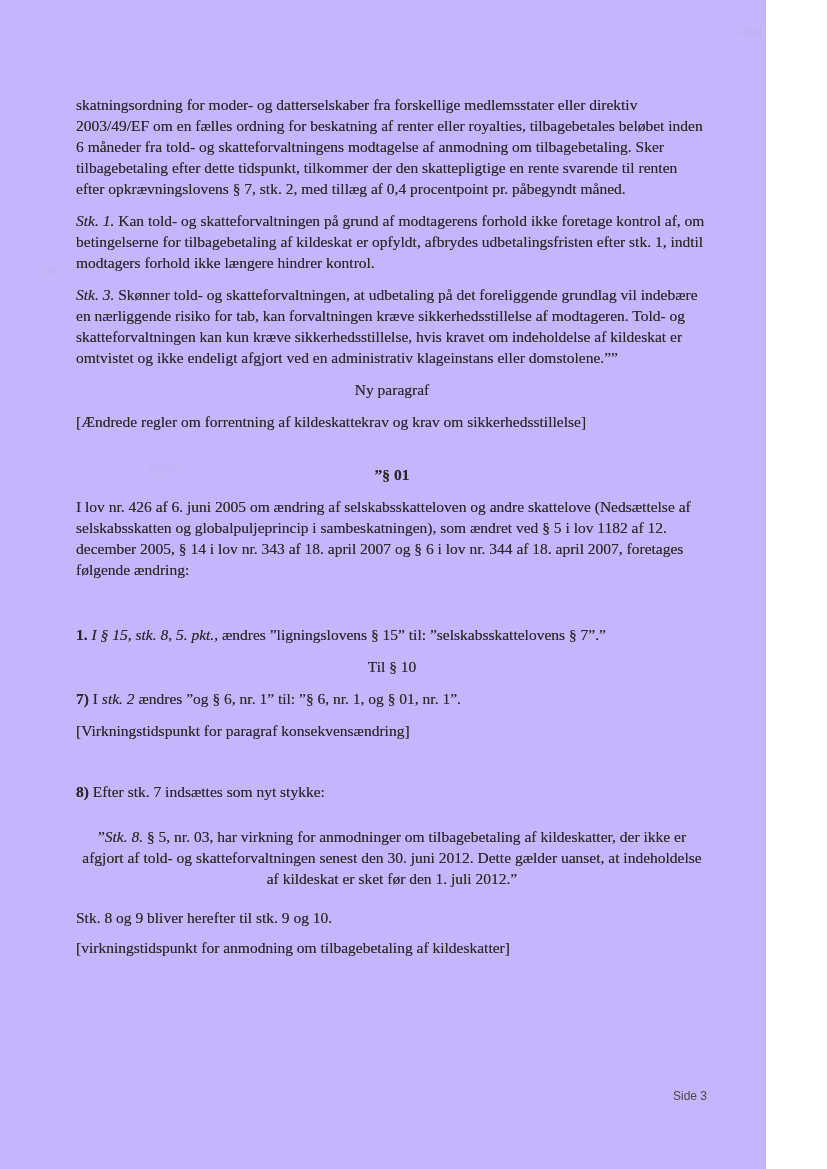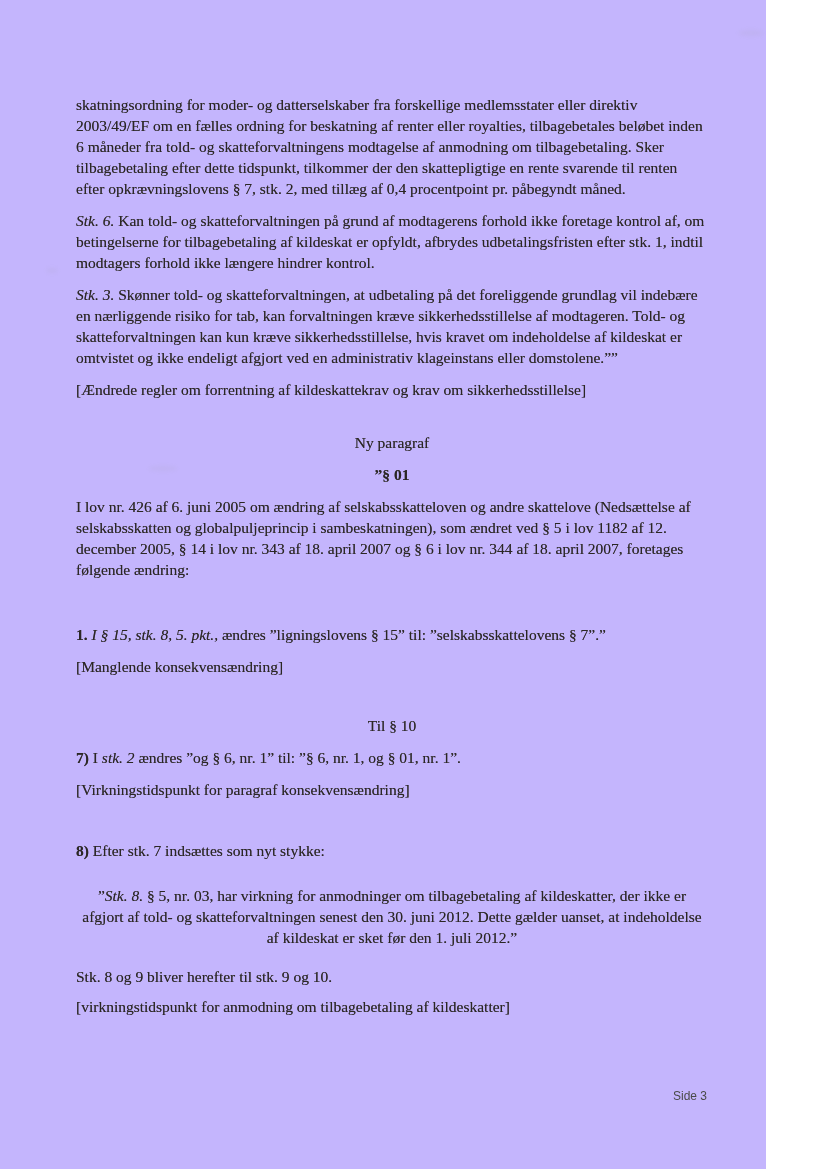--- a/index.html
+++ b/index.html
@@ -68,51 +68,48 @@
   <div class="smudge s3"></div>
   <div class="smudge s4"></div>
 
   <div class="text-col">
 
     <p class="para">
       <span>skatningsordning for moder- og datterselskaber fra forskellige medlemsstater eller direktiv 2003/49/EF om en fælles ordning for beskatning af renter eller royalties, tilbagebetales beløbet inden 6 måneder fra told- og skatteforvaltningens modtagelse af anmodning om tilbagebetaling. Sker tilbagebetaling efter dette tidspunkt, tilkommer der den skattepligtige en rente svarende til renten efter opkrævningslovens § 7, stk. 2, med tillæg af 0,4 procentpoint pr. påbegyndt måned.</span>
     </p>
 
     <p class="para">
-      <span class="i">Stk. 6.</span><span> Kan told- og skatteforvaltningen på grund af modtagerens forhold ikke foretage kontrol af, om betingelserne for tilbagebetaling af kildeskat er opfyldt, afbrydes udbetalingsfristen efter stk. 1, indtil modtagers forhold ikke længere hindrer kontrol.</span>
+      <span class="i">Stk. 1.</span><span> Kan told- og skatteforvaltningen på grund af modtagerens forhold ikke foretage kontrol af, om betingelserne for tilbagebetaling af kildeskat er opfyldt, afbrydes udbetalingsfristen efter stk. 1, indtil modtagers forhold ikke længere hindrer kontrol.</span>
     </p>
 
     <p class="para">
       <span class="i">Stk. 3.</span><span> Skønner told- og skatteforvaltningen, at udbetaling på det foreliggende grundlag vil indebære en nærliggende risiko for tab, kan forvaltningen kræve sikkerhedsstillelse af modtageren. Told- og skatteforvaltningen kan kun kræve sikkerhedsstillelse, hvis kravet om indeholdelse af kildeskat er omtvistet og ikke endeligt afgjort ved en administrativ klageinstans eller domstolene.””</span>
     </p>
 
+    <p class="para center">
+      <span>Ny paragraf</span>
+    </p>
+
     <p class="para mb-note1">
       <span>[Ændrede regler om forrentning af kildeskattekrav og krav om sikkerhedsstillelse]</span>
-    </p>
-
-    <p class="para center">
-      <span>Ny paragraf</span>
     </p>
 
 
     <p class="para center b">
       <span>”§ 01</span>
     </p>
 
     <p class="para mb-para2">
       <span>I lov nr. 426 af 6. juni 2005 om ændring af selskabsskatteloven og andre skattelove (Nedsættelse af selskabsskatten og globalpuljeprincip i sambeskatningen), som ændret ved § 5 i lov 1182 af 12. december 2005, § 14 i lov nr. 343 af 18. april 2007 og § 6 i lov nr. 344 af 18. april 2007, foretages følgende ændring:</span>
     </p>
 
     <p class="para">
       <span class="b">1.</span><span class="i"> I § 15, stk. 8, 5. pkt.,</span><span>  ændres ”ligningslovens § 15” til: ”selskabsskattelovens § 7”.”</span>
     </p>
 
-    <p class="para mb-note2">
-      <span>[Manglende konsekvensændring]</span>
-    </p>
 
     <p class="para center">
       <span>Til § 10</span>
     </p>
 
     <p class="para">
       <span class="b">7)</span><span> I </span><span class="i">stk. 2</span><span> ændres ”og § 6, nr. 1” til: ”§ 6, nr. 1, og § 01, nr. 1”.</span>
     </p>
 
     <p class="para mb-note3">

